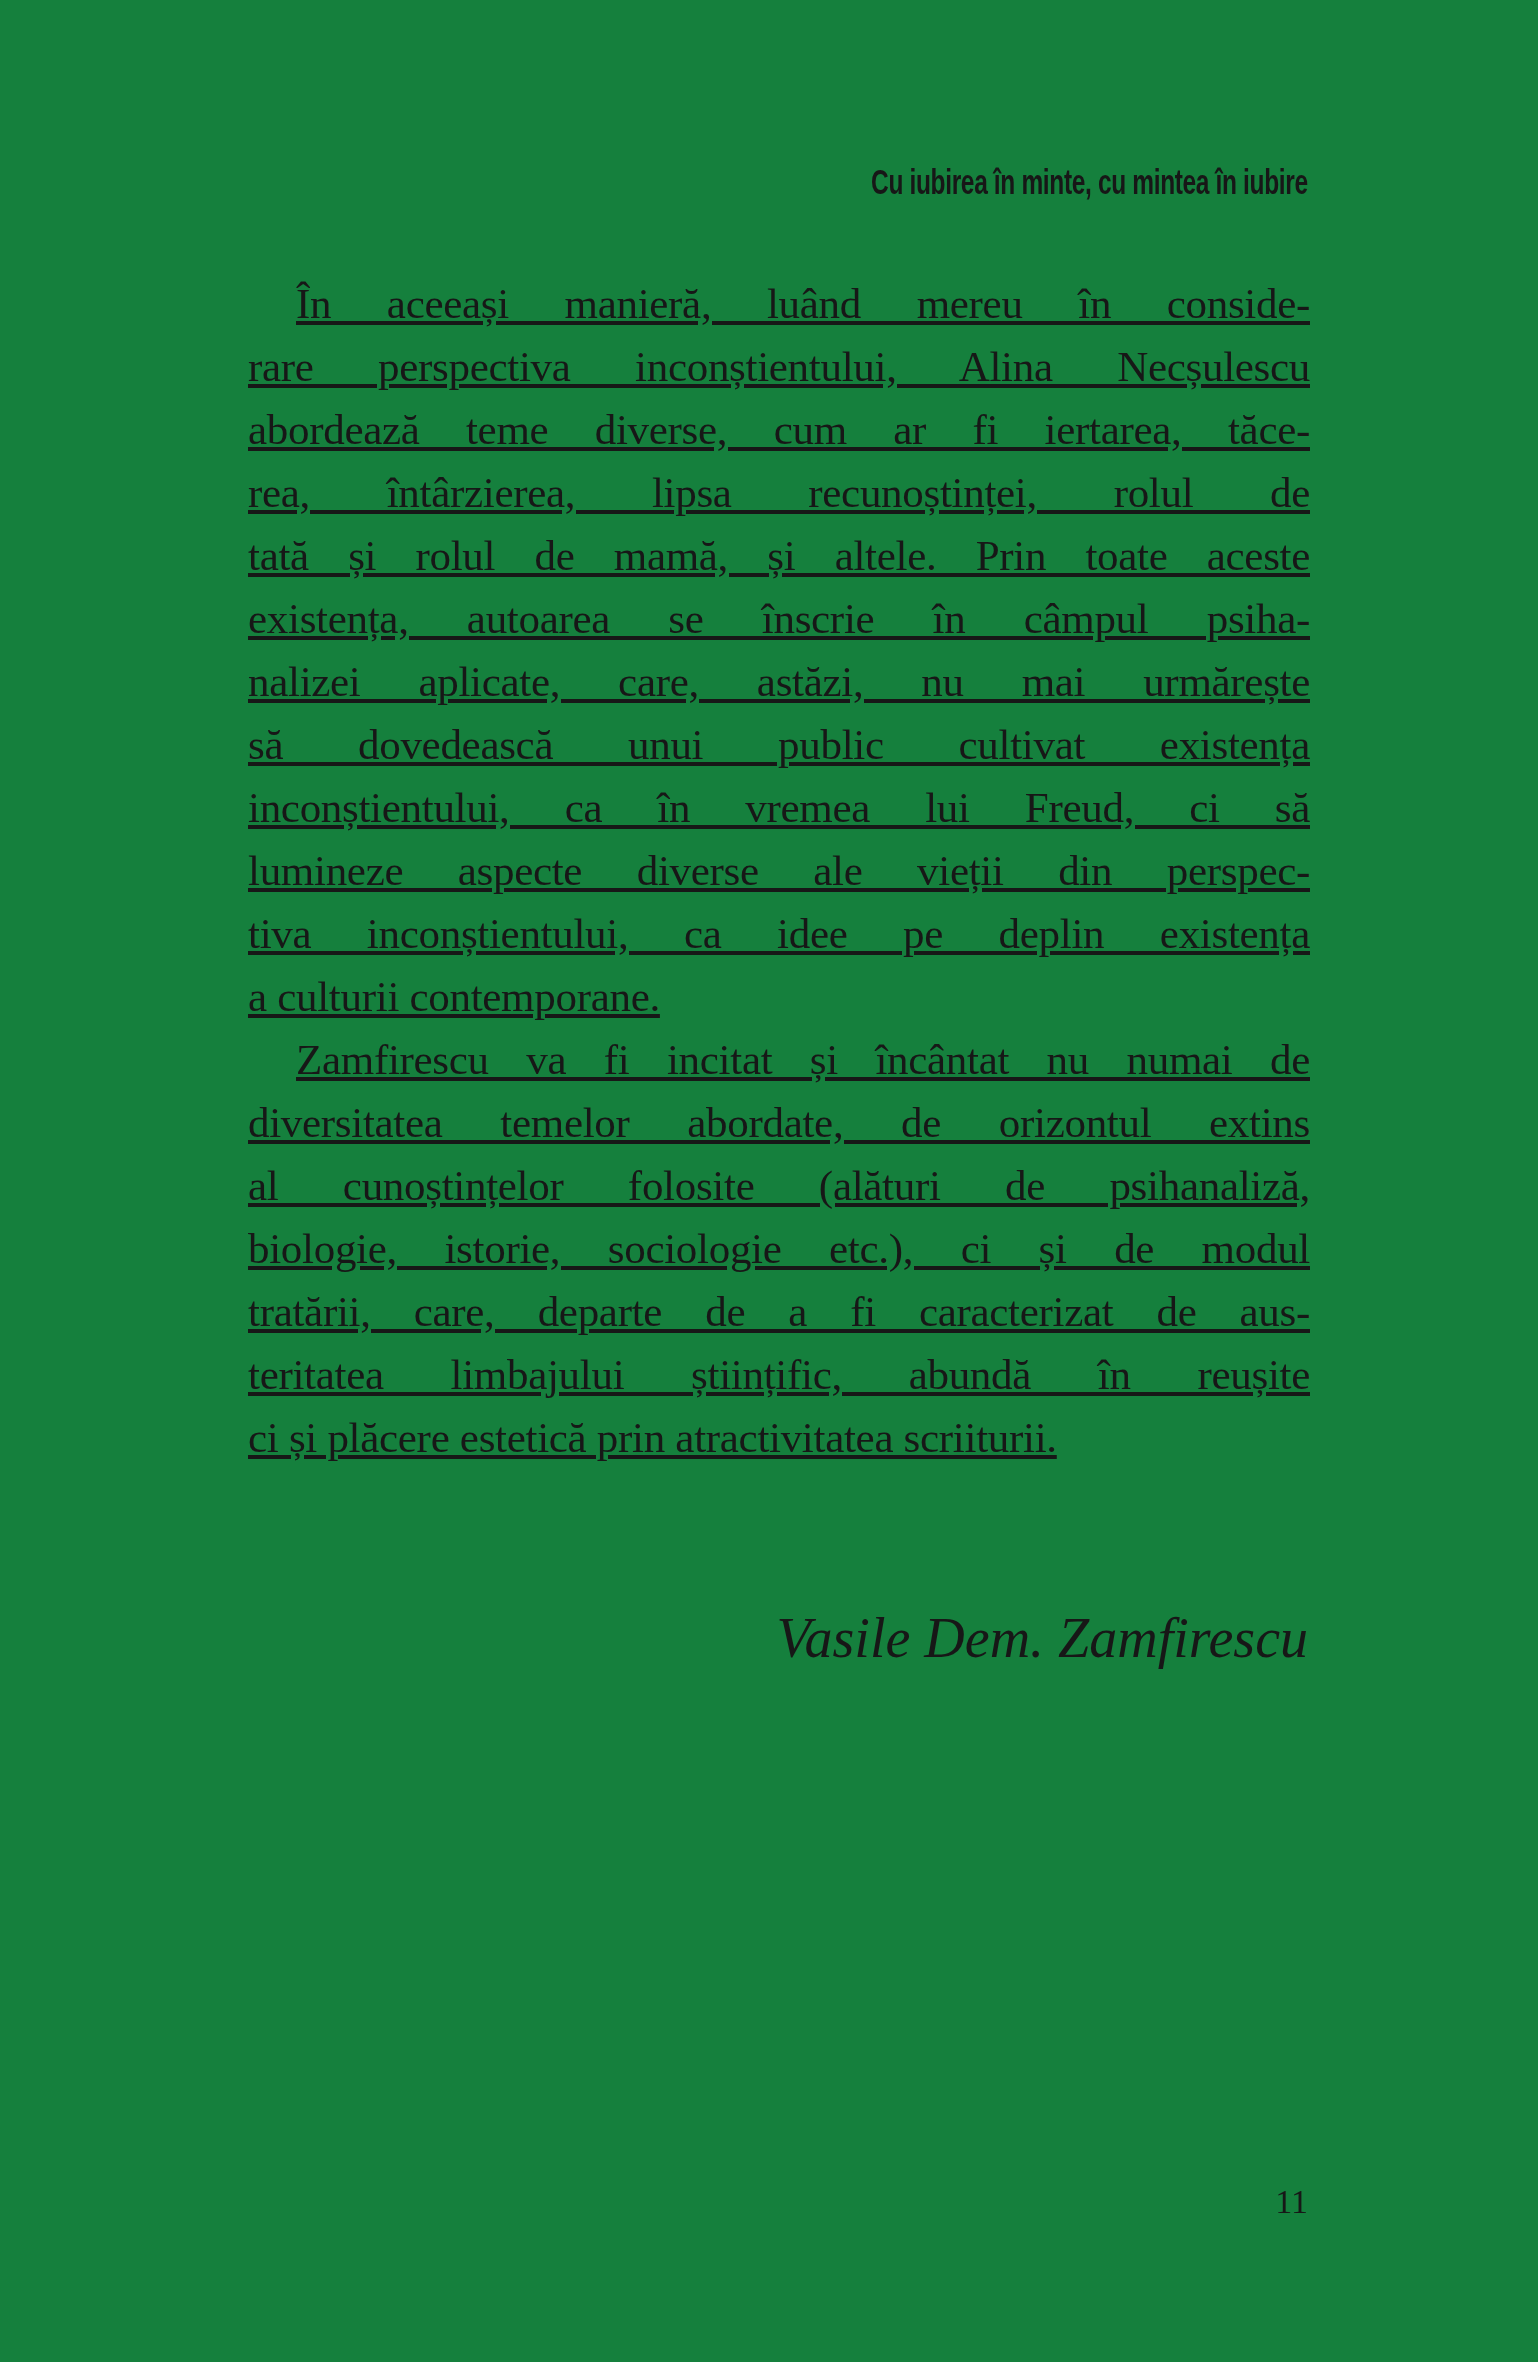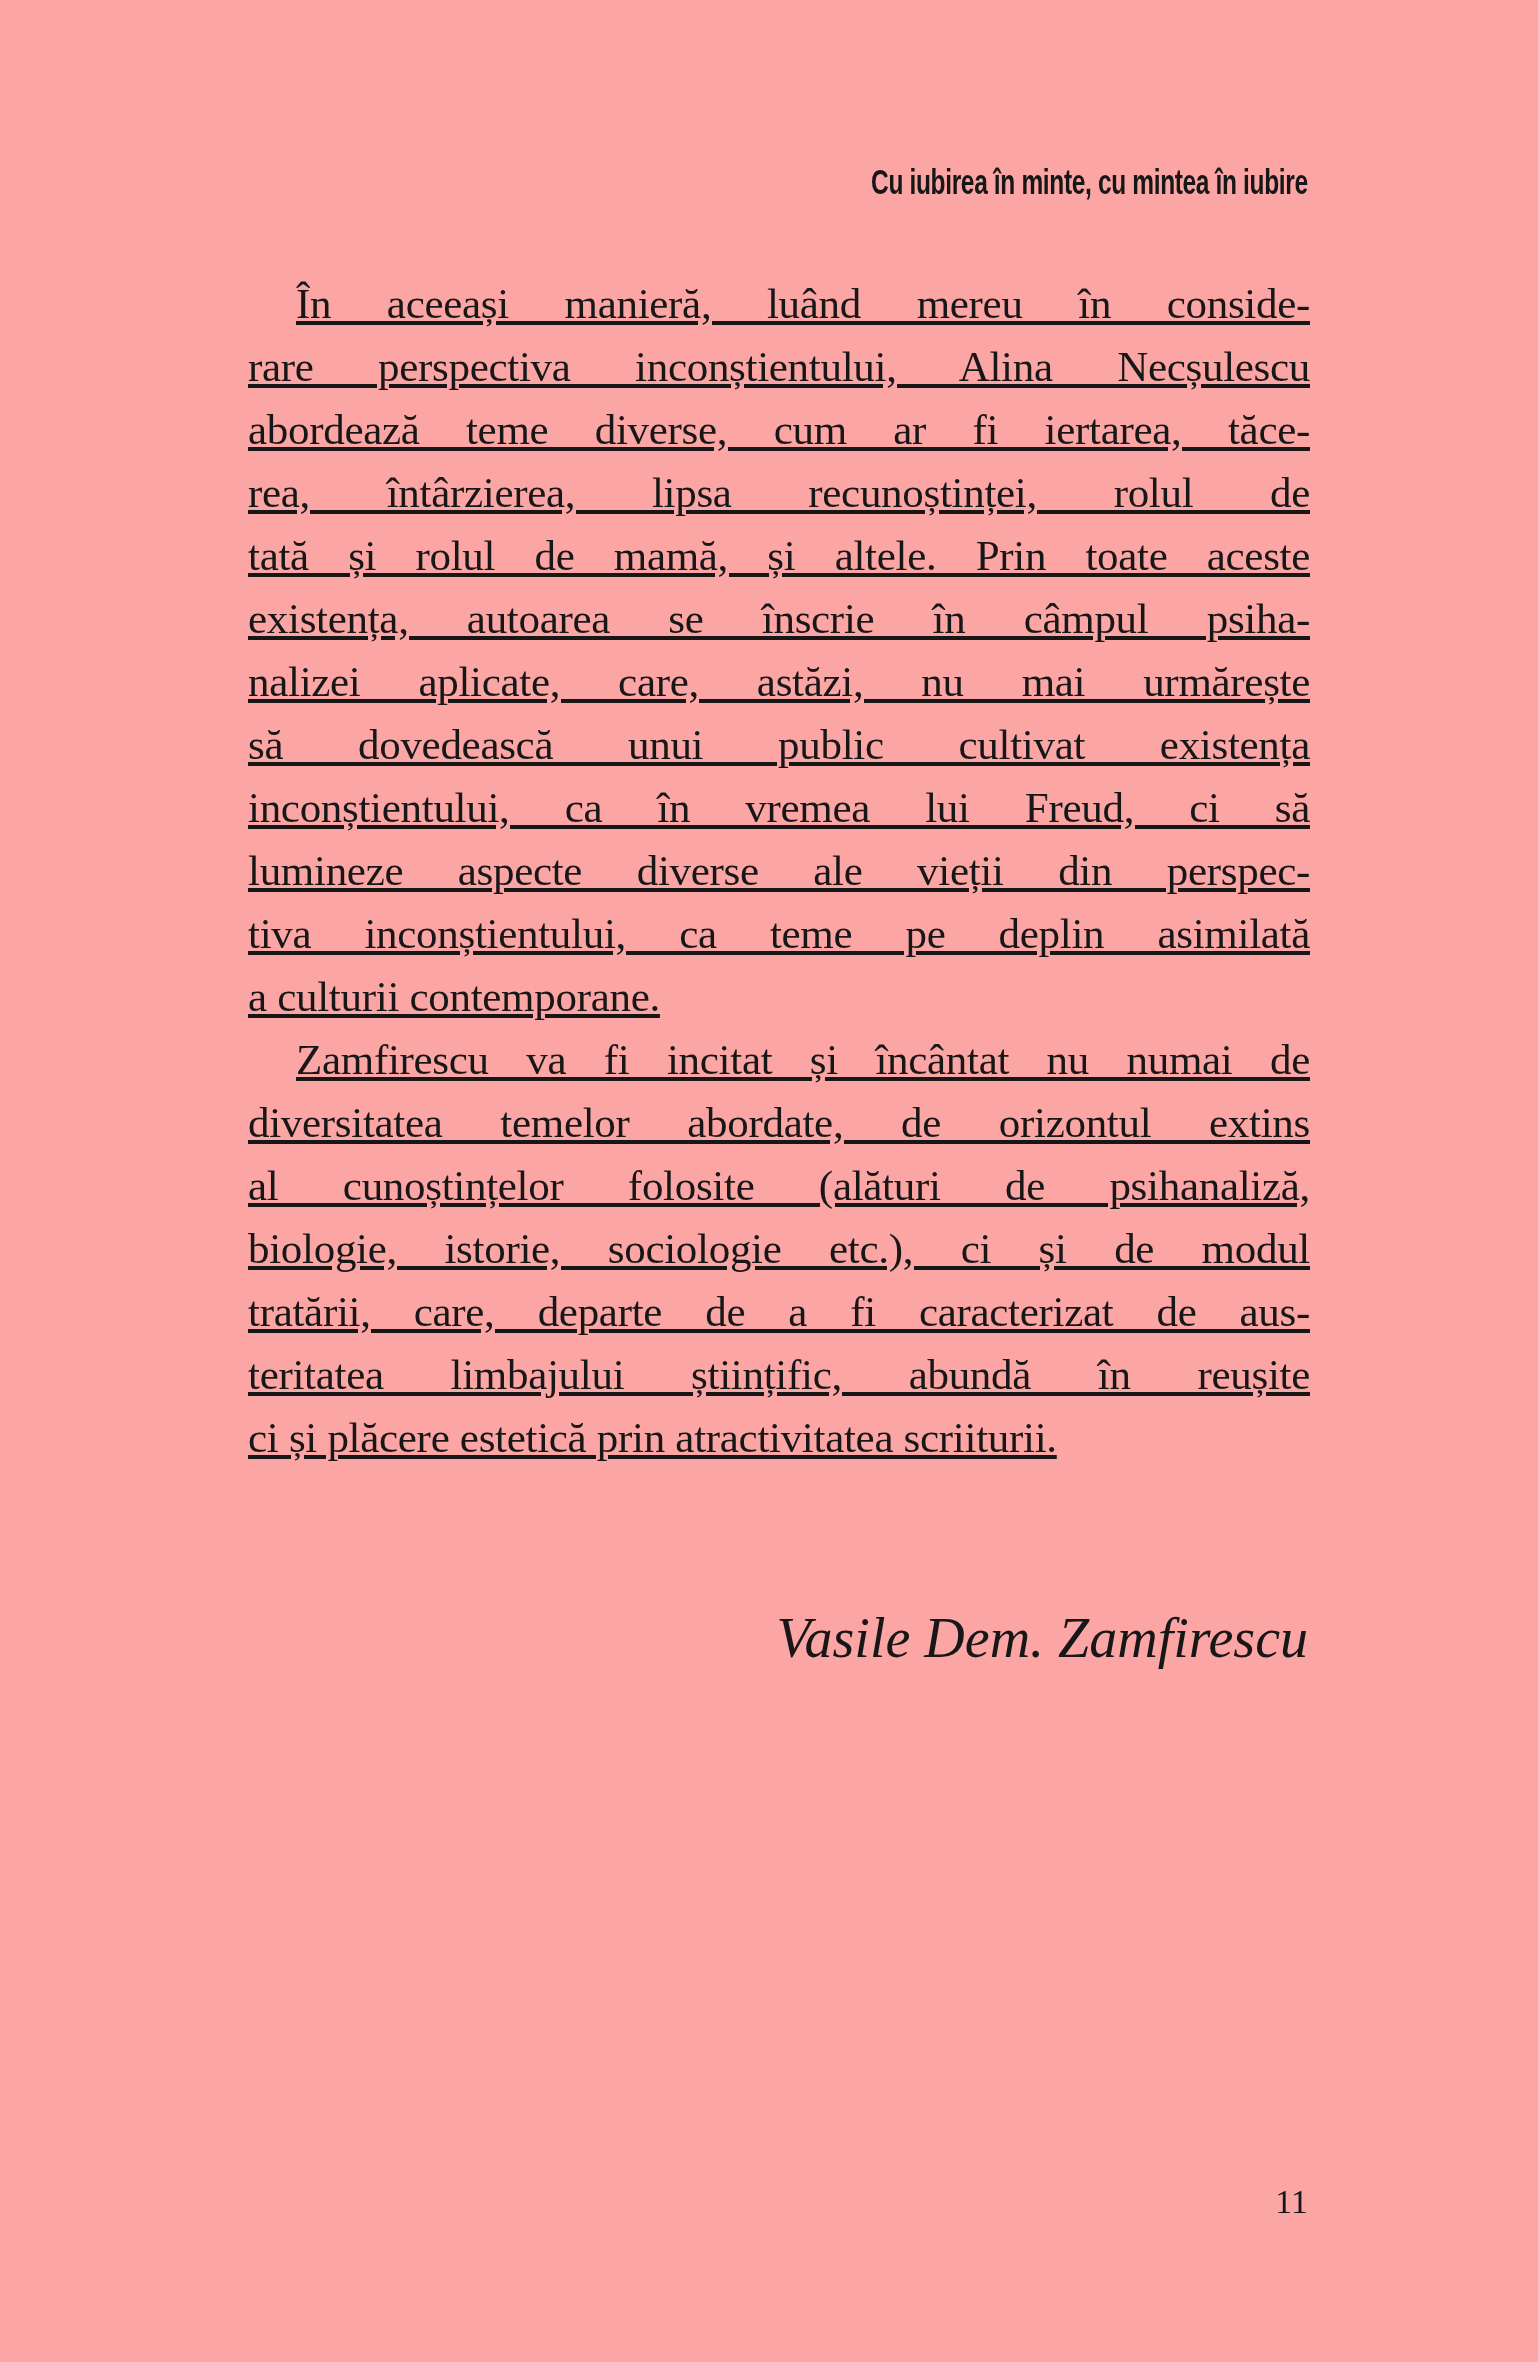--- a/index.html
+++ b/index.html
@@ -5,21 +5,21 @@
   html, body {
     margin: 0;
     padding: 0;
     background: #e8e8e8;
   }
   .page {
     position: relative;
     width: 1538px;
     height: 2362px;
     margin: 0 auto;
-    background: #fca5a5;
+    background: #15803d;
     color: #171717;
     overflow: hidden;
   }
   .running-header {
     position: absolute;
     top: 162px;
     right: 230px;
     font-family: "Liberation Sans", "DejaVu Sans", sans-serif;
     font-weight: bold;
     font-size: 35px;
@@ -85,21 +85,21 @@
     <div class="line first-line">În aceeași manieră, luând mereu în conside-</div>
         <div class="line">rare perspectiva inconștientului, Alina Necșulescu</div>
         <div class="line">abordează teme diverse, cum ar fi iertarea, tăce-</div>
         <div class="line">rea, întârzierea, lipsa recunoștinței, rolul de</div>
         <div class="line">tată și rolul de mamă, și altele. Prin toate aceste</div>
         <div class="line">existența, autoarea se înscrie în câmpul psiha-</div>
         <div class="line">nalizei aplicate, care, astăzi, nu mai urmărește</div>
         <div class="line">să dovedească unui public cultivat existența</div>
         <div class="line">inconștientului, ca în vremea lui Freud, ci să</div>
         <div class="line">lumineze aspecte diverse ale vieții din perspec-</div>
-        <div class="line">tiva inconștientului, ca teme pe deplin asimilată</div>
+        <div class="line">tiva inconștientului, ca idee pe deplin existența</div>
         <div class="line last-line">a culturii contemporane.</div>
       </div>
 
     <div class="paragraph">
 
     <div class="line first-line">Zamfirescu va fi incitat și încântat nu numai de</div>
         <div class="line">diversitatea temelor abordate, de orizontul extins</div>
         <div class="line">al cunoștințelor folosite (alături de psihanaliză,</div>
         <div class="line">biologie, istorie, sociologie etc.), ci și de modul</div>
         <div class="line">tratării, care, departe de a fi caracterizat de aus-</div>

